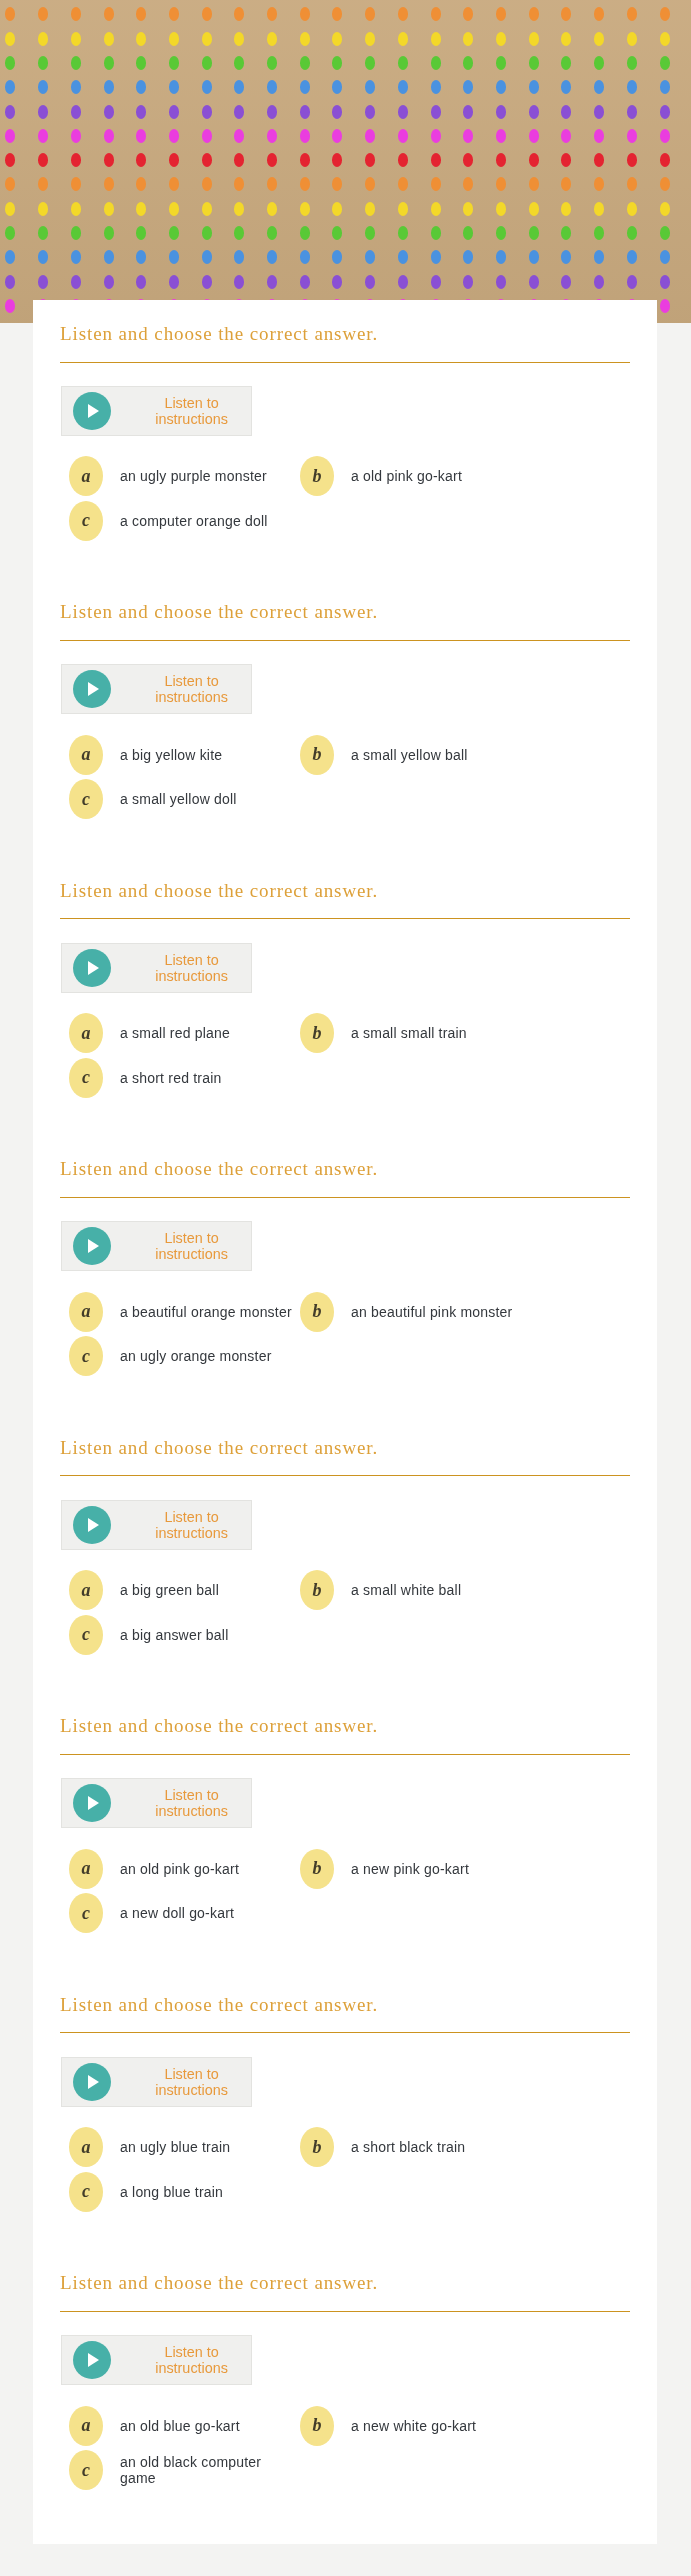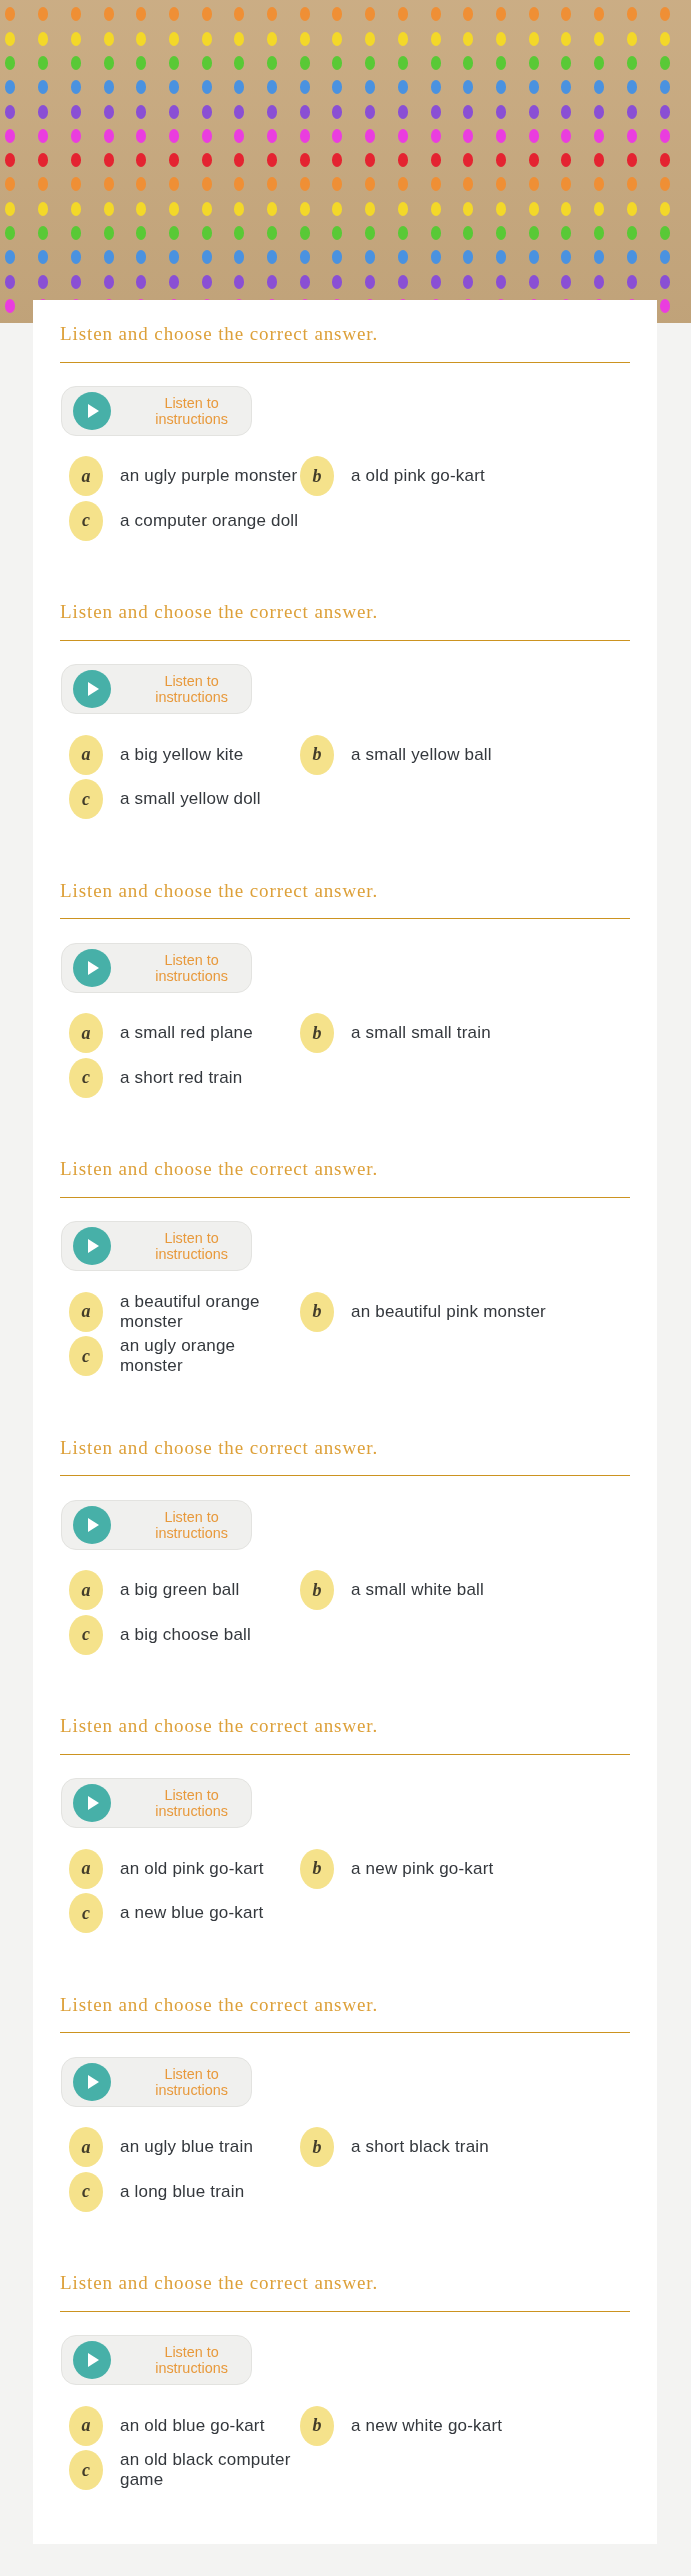--- a/index.html
+++ b/index.html
@@ -45,21 +45,21 @@
     color:#dda039;font-size:19px;line-height:22.5px;
     letter-spacing:0.9px;
   }
   .divider{
     border:none;border-top:0.9px solid #cc9320;
     margin:16px 0 0 0;height:0;
   }
   .listen-btn{
     margin-top:23.4px;margin-left:0.9px;
     width:191px;height:50px;
-    background:#f0f0ee;border:0.9px solid #e3e3e0;border-radius:15px;
+    background:#f0f0ee;border:0.9px solid #e3e3e0;border-radius:0;
     display:flex;align-items:center;
     cursor:pointer;box-sizing:border-box;
     padding:0;
   }
   .play-circle{
     width:38px;height:38px;border-radius:50%;
     background:#47b0a8;
     margin-left:10.8px;flex:0 0 auto;
     display:flex;align-items:center;justify-content:center;
   }
@@ -84,21 +84,21 @@
   }
   .badge{
     width:34px;height:40px;border-radius:50%;
     background:#f5e28b;flex:0 0 auto;
     display:flex;align-items:center;justify-content:center;
     font-family:cursive;font-style:italic;font-weight:bold;
     font-size:18px;color:#433d2a;
   }
   .opt-label{
     margin-left:17px;
-    font-size:17px;color:#34383d;
+    font-size:14px;color:#34383d;
     letter-spacing:0.2px;
   }
 </style>
 </head>
 <body>
 
 <div class="banner">
   <div class="dots">
       <span class="dot" style="left: 5.4px; top: 7.2px; background: rgb(239, 143, 53);"></span>
       <span class="dot" style="left: 38px; top: 7.2px; background: rgb(239, 143, 53);"></span>
@@ -494,21 +494,21 @@
       <div class="option">
         <span class="badge">a</span>
         <span class="opt-label">a big green ball</span>
       </div>
       <div class="option">
         <span class="badge">b</span>
         <span class="opt-label">a small white ball</span>
       </div>
       <div class="option">
         <span class="badge">c</span>
-        <span class="opt-label">a big choose ball</span>
+        <span class="opt-label">a big answer ball</span>
       </div>
       <div></div>
     </div>
   </div>
 
   <div class="question">
     <div class="prompt">Listen and choose the correct answer.</div>
     <hr class="divider">
     <button class="listen-btn">
       <span class="play-circle">
@@ -520,21 +520,21 @@
       <div class="option">
         <span class="badge">a</span>
         <span class="opt-label">an old pink go-kart</span>
       </div>
       <div class="option">
         <span class="badge">b</span>
         <span class="opt-label">a new pink go-kart</span>
       </div>
       <div class="option">
         <span class="badge">c</span>
-        <span class="opt-label">a new blue go-kart</span>
+        <span class="opt-label">a new doll go-kart</span>
       </div>
       <div></div>
     </div>
   </div>
 
   <div class="question">
     <div class="prompt">Listen and choose the correct answer.</div>
     <hr class="divider">
     <button class="listen-btn">
       <span class="play-circle">

